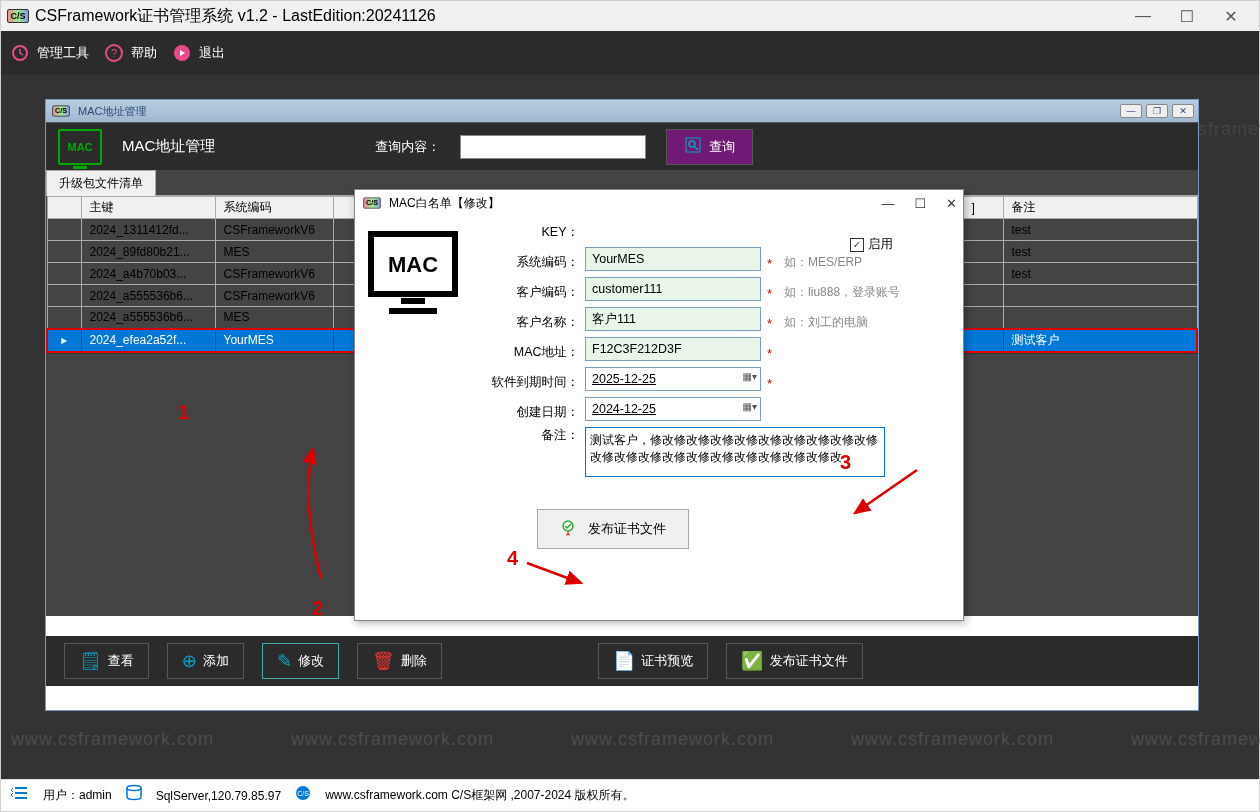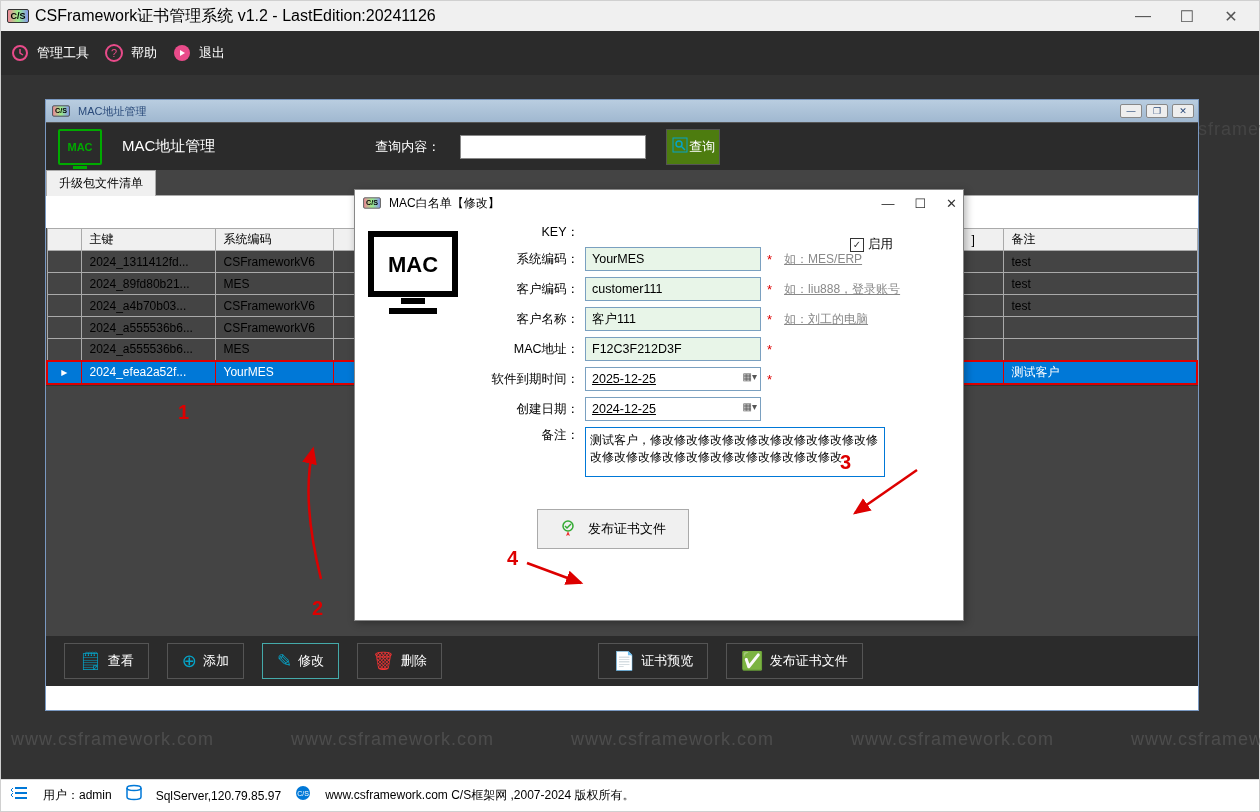--- a/index.html
+++ b/index.html
@@ -26,29 +26,29 @@
 .mdi-window { position: absolute; left: 44px; top: 24px; width: 1154px; height: 612px; background: #fff; border: 1px solid #7a99c2; }
 .mdi-titlebar { height: 22px; background: linear-gradient(#b9cde0,#a0b8d0); display: flex; align-items: center; padding: 0 4px; font-size: 11px; color: #2a4a7a; }
 .mdi-winctrl { margin-left: auto; display: flex; gap: 4px; }
 .mdi-winctrl span { width: 22px; height: 14px; border: 1px solid #888; background: #eee; font-size: 9px; display: flex; align-items: center; justify-content: center; border-radius: 2px; }
 .mdi-header { height: 48px; background: #2b2b2b; display: flex; align-items: center; padding: 0 12px; gap: 20px; color: #fff; position: relative; border-top:1px solid #555;}
 .mac-chip { width: 44px; height: 36px; display: flex; align-items: center; justify-content: center; border: 2px solid #0a0; color: #0a0; font-weight: bold; font-size: 11px; border-radius: 2px; position:relative; }
 .mac-chip::after{content:"";position:absolute;bottom:-6px;left:50%;width:14px;height:3px;background:#0a0;transform:translateX(-50%);}
 .mdi-header-title { font-size: 15px; }
 .search-label { margin-left: 140px; font-size: 13px; }
 .search-input { width: 186px; height: 24px; background: #fff; border: 1px solid #888; }
-.search-btn { display: flex; align-items: center; gap: 0; height: 36px; padding: 0 4px; border: 1px solid #555; background: #4d7c0f; color: #fff; font-size: 13px; }
+.search-btn { display: flex; align-items: center; gap: 7px; height: 36px; padding: 0 17px; border: 1px solid #555; background: #701a75; color: #fff; font-size: 13px; }
 .search-btn-icon{color:#05a4c8;font-size:16px;}
 
 
 .tab-strip { height: 26px; border-bottom: 1px solid #aaa; background: #444; }
 .tab { display: inline-block; height: 26px; padding: 4px 12px; font-size: 12px; background: #f0f0f0; border: 1px solid #aaa; border-bottom: none; }
 
 
-.grid { position: relative; border-bottom:1px solid #333;margin-top:32px; }
+.grid { position: relative; border-bottom:1px solid #333; }
 .grid table { width: 100%; border-collapse: collapse; }
 .grid th { background: #f0f0f0; border: 1px solid #aaa; font-size: 12px; font-weight: normal; text-align: left; padding: 2px 8px; height: 22px; }
 .grid td { border: 1px solid #aaa; font-size: 12px; padding: 2px 8px; height: 22px; white-space: nowrap; overflow: hidden; }
 .grid tr.selected { background: #0078d7; color: #fff; }
 .grid tr.selected td { border-color: #d00; border-top-width:2px; border-bottom-width:2px;}
 .grid tr.selected td:first-child{border-left-width:2px;}
 .grid tr.selected td:last-child{border-right-width:2px;font-family:Liberation Mono, monospace;}
 .grid-body { background:#444; height:420px; position:relative;}
 .row-marker { width:34px; text-align:center; }
 
@@ -62,29 +62,29 @@
 .mdi-statusbar{position:absolute;left:0;right:0;bottom:0;height:22px;border-top:1px solid #aaa;font-size:11px;padding:3px 8px;color:#333;background:#f0f0f0;}
 
 
 .dialog { position:absolute; left:353px; top:188px; width:610px; height:432px; background:#fff; border:1px solid #888; box-shadow:2px 2px 8px rgba(0,0,0,0.3); z-index:50;}
 .dialog-titlebar { height:26px; display:flex; align-items:center; padding:0 6px; font-size:12px; }
 .dialog-winctrl{margin-left:auto;display:flex;gap:20px;color:#333;font-size:13px;}
 .dialog-body { padding:8px 10px; position:relative; }
 .dlg-icon { position:absolute; left:10px; top:14px; width:110px; }
 .mac-monitor { width:96px; height:90px; }
 .form-rows { margin-left:122px; }
-.form-row { display:flex; align-items:center; margin-bottom:6px; }
+.form-row { display:flex; align-items:flex-end; margin-bottom:6px; }
 .form-label { width:98px; text-align:right; font-size:12.5px; padding-right:6px; }
 .form-input { width:176px; height:24px; border:1px solid #7aa0c0; padding:2px 6px; font-size:12.5px; }
 .form-input.ro{background:#e8e8e8;color:#666;border-color:#bbb;}
 .form-input.green{background:#e8f5e8;}
 .form-input.date{width:176px;position:relative;text-decoration:underline;}
 .date-drop{position:absolute;right:4px;top:4px;font-size:10px;color:#555;}
 .asterisk{color:#d00;margin-left:6px;font-size:13px;}
-.hint{color:#888;font-size:12px;margin-left:12px;text-decoration:underline;}
+.hint{color:#888;font-size:12px;margin-left:12px;}
 .checkbox-row { position:absolute; right:70px; top:20px; font-size:12.5px; display:flex; align-items:center; gap:4px;}
 .checkbox-box{width:14px;height:14px;border:1px solid #333;display:inline-flex;align-items:center;justify-content:center;font-size:10px;color:#333;}
 .textarea{width:300px;height:50px;border:1px solid #0078d7;font-size:12px;padding:4px;line-height:1.4;resize:none;}
 .dlg-buttons{display:flex;gap:24px;margin-left:172px;margin-top:32px;}
 .dlg-btn{height:40px;padding:0 22px;border:1px solid #aaa;background:#f0f0f0;display:flex;align-items:center;gap:8px;font-size:13px;}
 .dlg-btn.primary{background:#e8e8e8;}
 
 
 .status-bar { position:absolute; left:0; right:0; bottom:0; height:32px; background:#fff; display:flex; align-items:center; padding:0 10px; gap:12px; font-size:12px; border-top:1px solid #ddd;}
 .status-icon{color:#0078d7;font-size:18px;}

